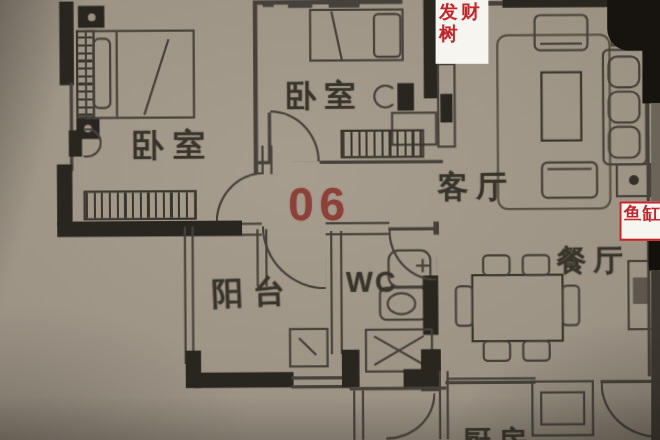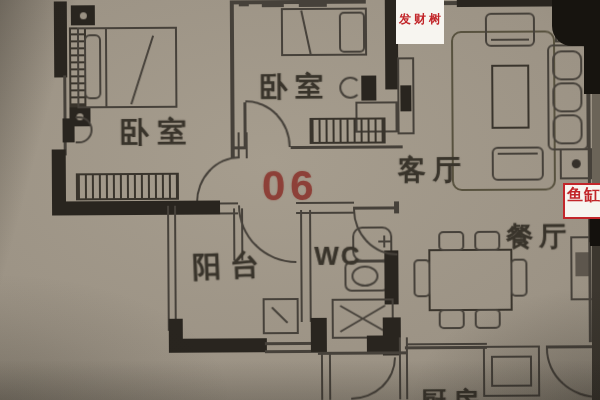--- a/index.html
+++ b/index.html
@@ -173,15 +173,15 @@
   </div>
 
   <div style="position:absolute;left:552px;top:0;width:48px;height:46px;background:#17140f;border-bottom-left-radius:20px;z-index:3"></div>
   <div style="position:absolute;left:584px;top:36px;width:16px;height:58px;background:#17140f;z-index:3"></div>
   <div style="position:absolute;left:592px;top:94px;width:8px;height:96px;background:#6b6458;z-index:3"></div>
   <div style="position:absolute;left:590px;top:188px;width:10px;height:58px;background:#14110d;z-index:3"></div>
   <div style="position:absolute;left:592px;top:246px;width:8px;height:154px;background:#3c372f;z-index:3"></div>
 
   <div class="vign"></div>
 
-  <div class="ann" style="left:396px;top:0;width:48px;height:44px;font-size:12px;letter-spacing:3px;padding:12px 0 0 3px">发财树</div>
+  <div class="ann" style="left:396px;top:0;width:48px;height:58px;font-size:17px;letter-spacing:3px;padding:1px 0 0 3px">发财树</div>
   <div class="ann" style="left:563px;top:183px;width:40px;height:36px;border:2.5px solid #c2262a;font-size:16px;letter-spacing:1px;padding:0 0 0 2px">鱼缸</div>
 </div>
 
 </body></html>

